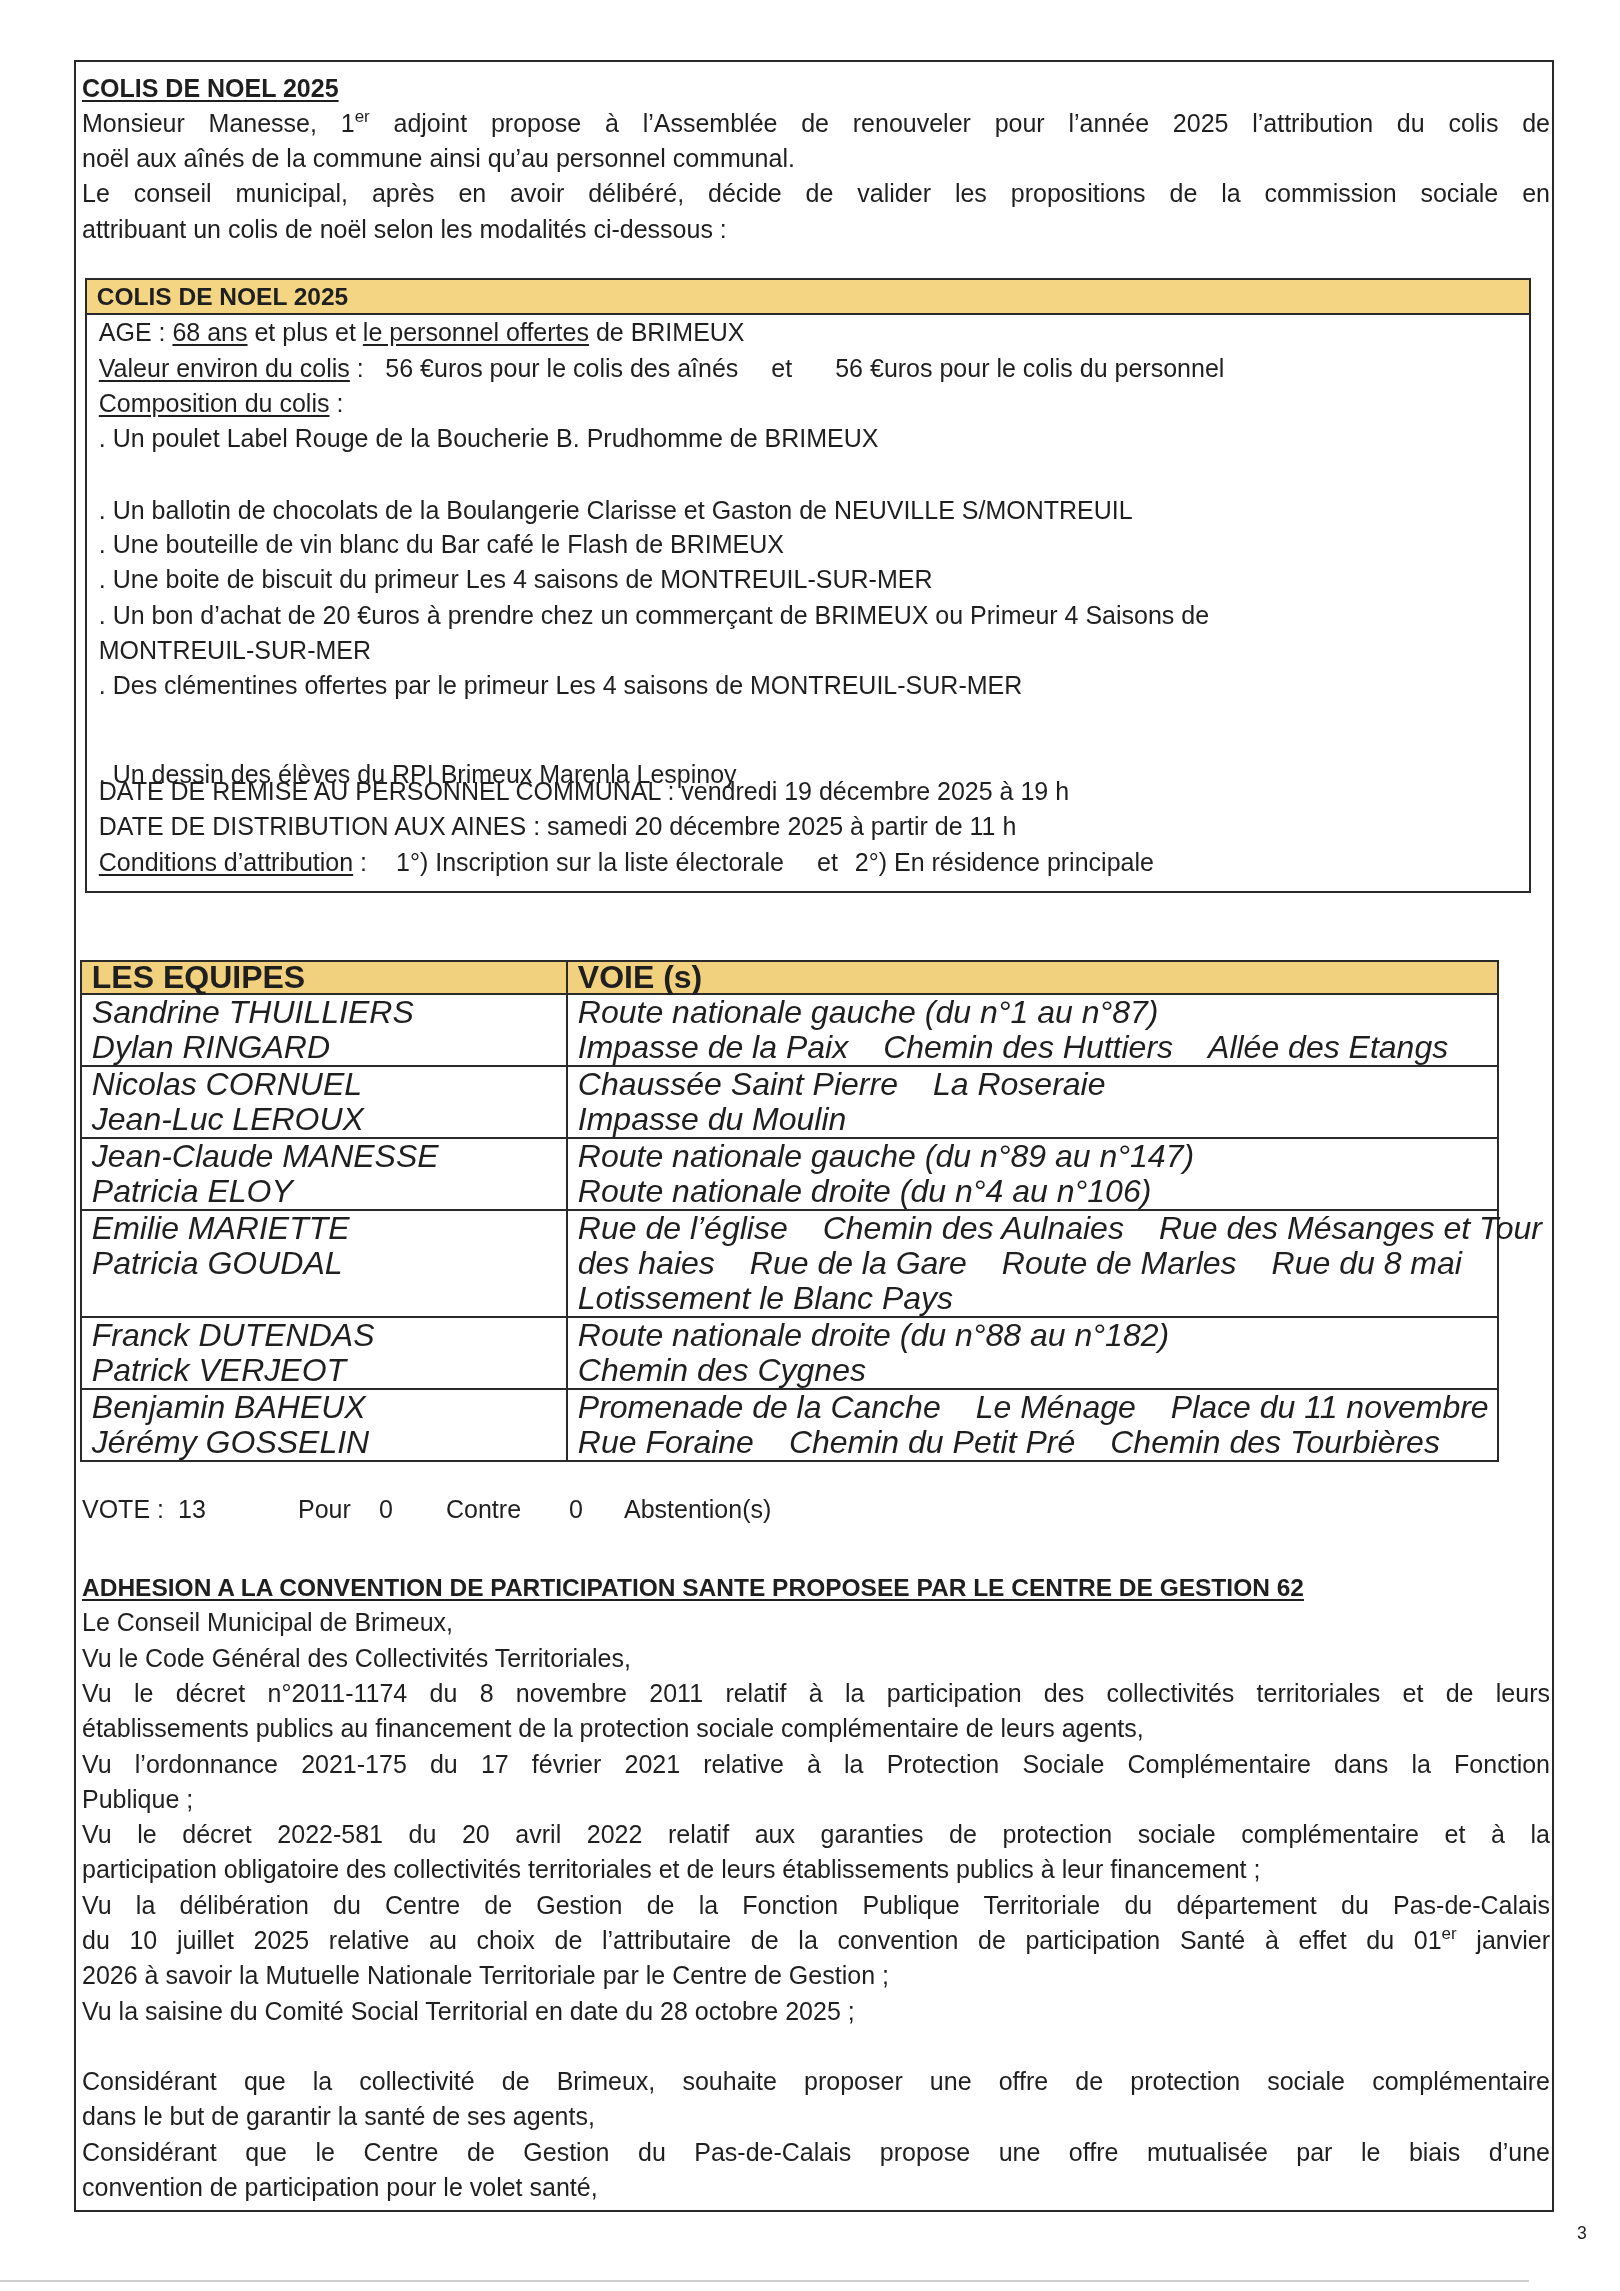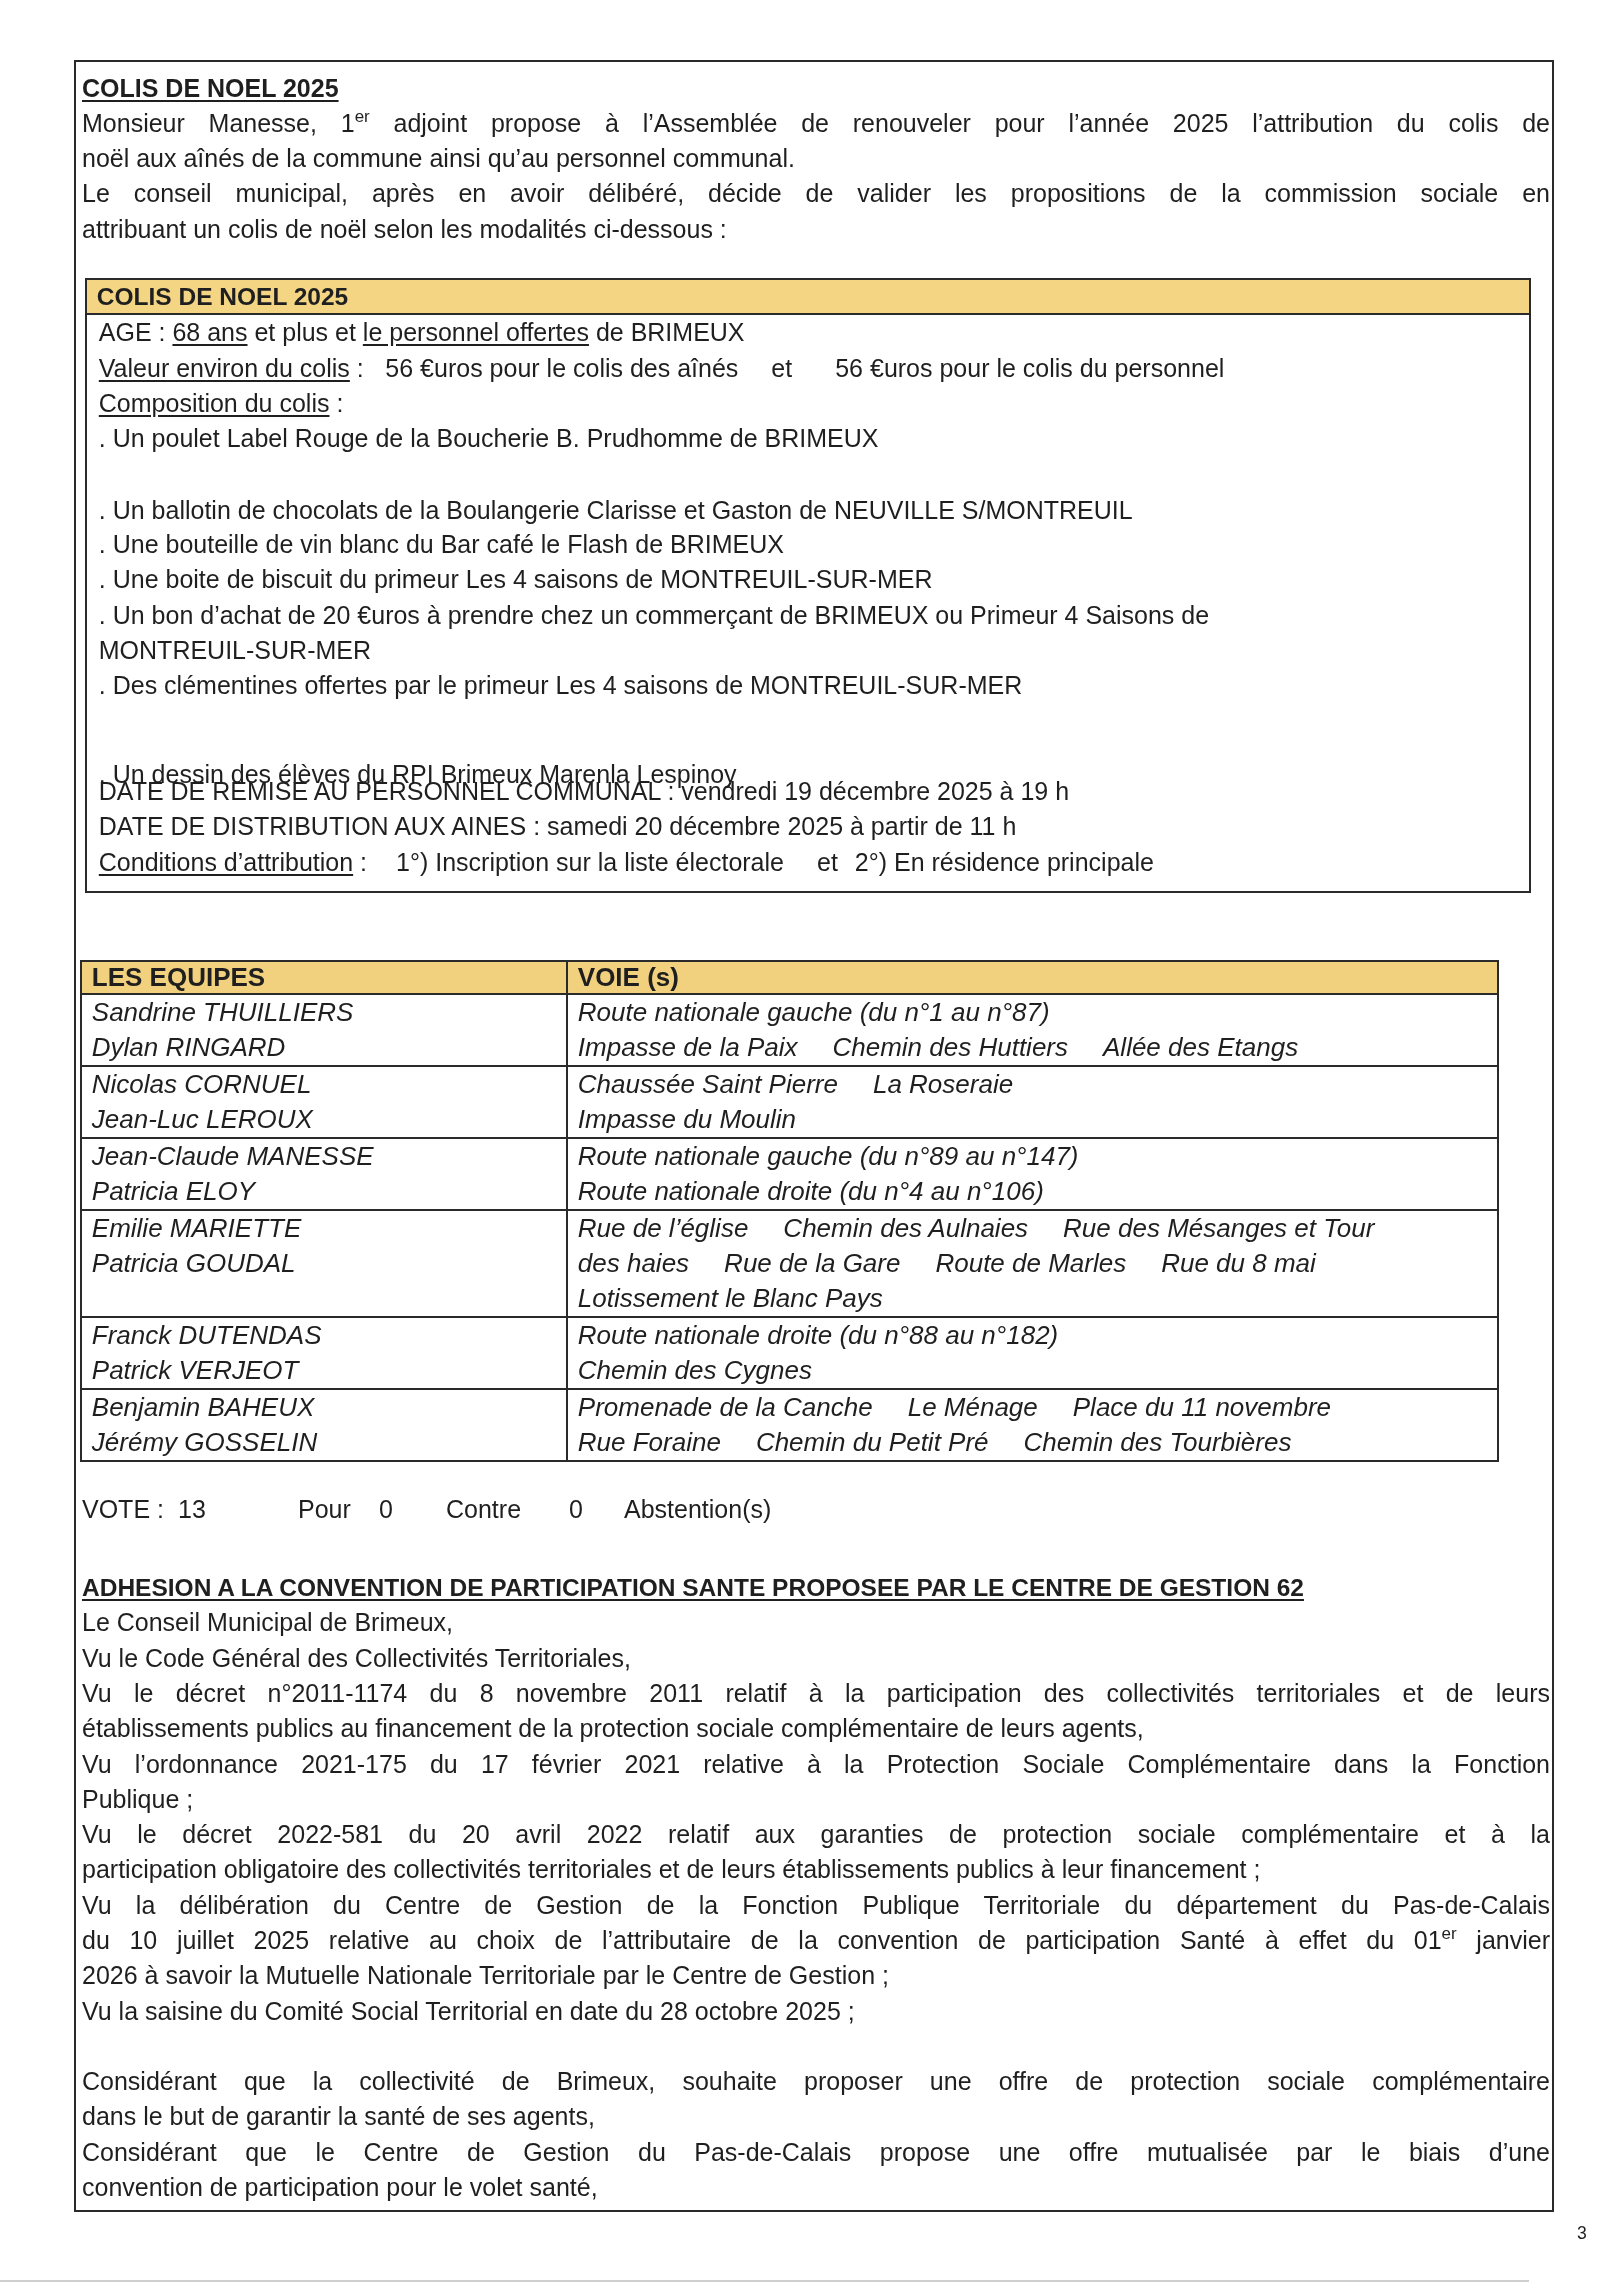--- a/index.html
+++ b/index.html
@@ -29,21 +29,21 @@
   }
   .cl { position: absolute; left: 11.8px; font-size: 25px; line-height: 35px; white-space: nowrap; }
 
   
   table.teams {
     position: absolute; left: 80px; top: 960px; width: 1419px;
     border-collapse: collapse; table-layout: fixed;
   }
   table.teams th, table.teams td {
     border: 2px solid #2a2a2a; vertical-align: top; padding: 0 9.8px;
-    font-size: 26px; line-height: 35px; text-align: left;
+    font-size: 32px; line-height: 35px; text-align: left;
   }
   table.teams th {
     background: #f2d17e; font-weight: bold; height: 31px; line-height: 31px;
   }
   table.teams td { font-style: italic; }
   table.teams col.c1 { width: 486px; }
   .voie-item { display: inline-block; margin-right: 35px; }
   .row-line { display: block; white-space: nowrap; }
 
   .vote { position: absolute; top: 1492px; left: 82px; font-size: 25px; line-height: 35px; }

